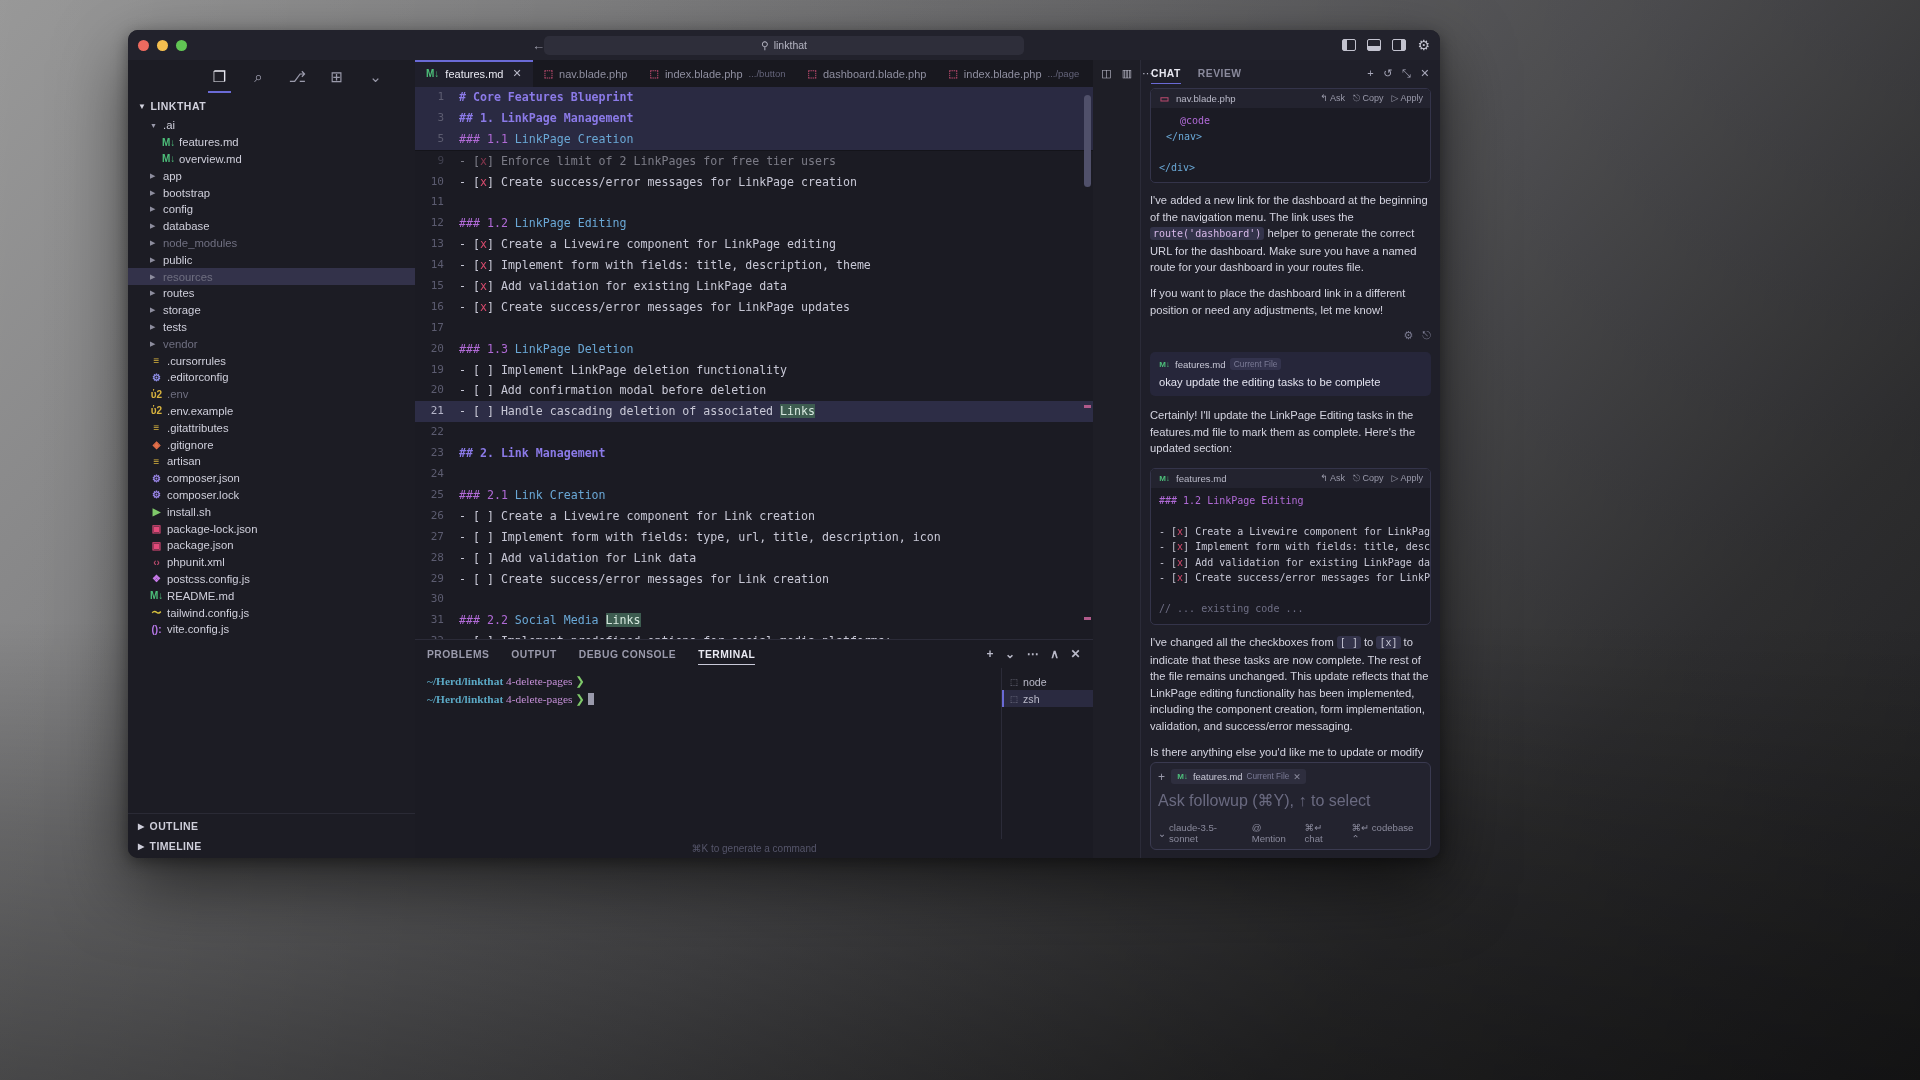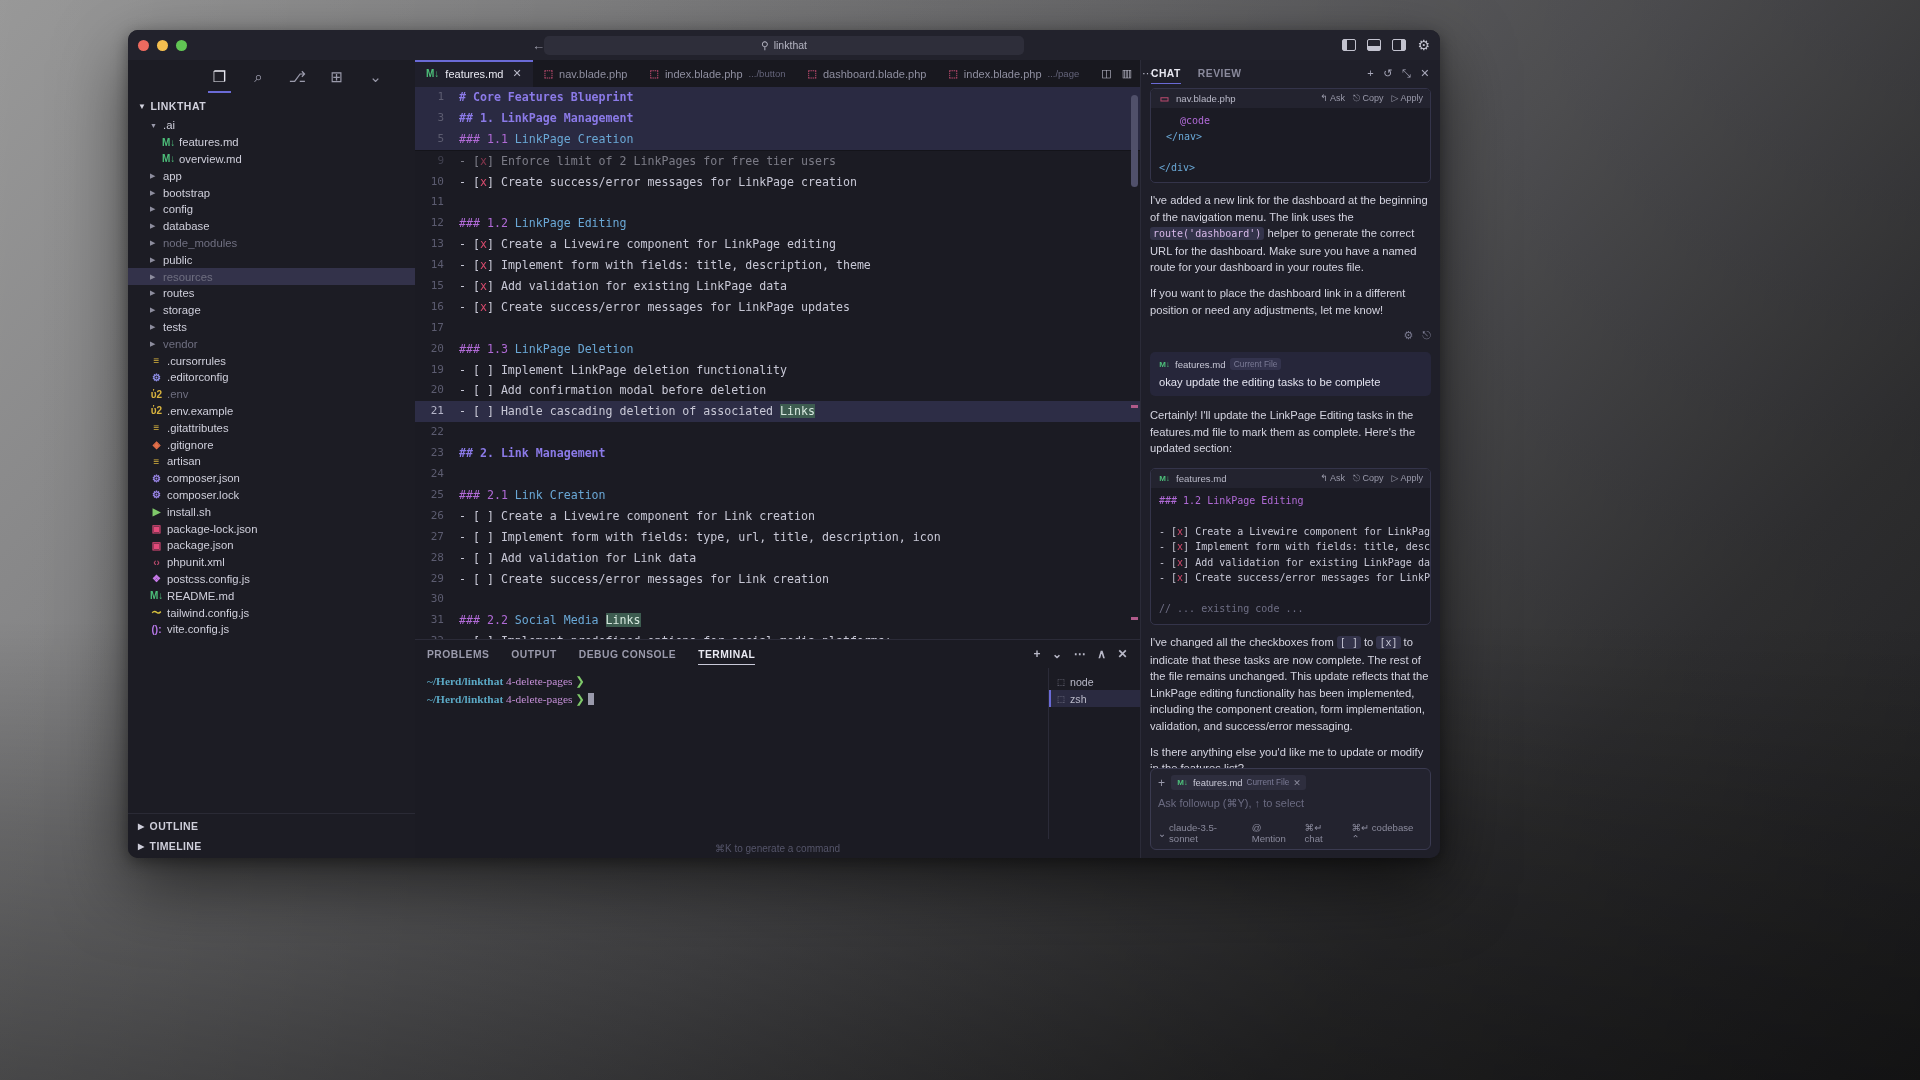--- a/index.html
+++ b/index.html
@@ -253,21 +253,21 @@
     height: 19px; display: flex; align-items: center; justify-content: center;
     font-size: 10px; color: #55556a;
     background: #1b1b23;
   }
 
   
   .chat {
     width: 300px; min-width: 300px;
     background: #1f1f29;
     border-left: 1px solid #2b2b38;
-    display: flex; flex-direction: column;
+    display: flex; flex-direction: column; margin-left: 47px;
   }
   .chat-head {
     height: 26px; display: flex; align-items: center; gap: 17px;
     padding: 0 10px;
     font-size: 10.3px; font-weight: bold; letter-spacing: .5px;
     color: #8a8a9c;
   }
   .chead-tab { position: relative; padding: 6px 0 5px; }
   .chead-tab.active { color: #e9e9f2; }
   .chead-tab.active::after {
@@ -332,21 +332,21 @@
   }
   .ci-chips { display: flex; align-items: center; gap: 6px; margin-bottom: 7px; }
   .ci-plus { color: #9a9aab; font-size: 12px; }
   .ci-chip {
     display: inline-flex; align-items: center; gap: 4px;
     background: #2e2e3e; border-radius: 3px; padding: 2px 5px;
     font-size: 9.4px; color: #c8c8d6;
   }
   .ci-chip .cc-b { font-size: 8.2px; color: #7a7a95; }
   .ci-x { color: #8a8a9c; font-size: 9px; }
-  .ci-placeholder { font-size: 11px; color: #6a6a80; margin-bottom: 12px; }
+  .ci-placeholder { font-size: 16px; color: #6a6a80; margin-bottom: 12px; }
   .ci-foot { display: flex; align-items: center; gap: 7px; font-size: 9.6px; color: #8a8a9c; }
   .ci-foot .right { margin-left: auto; display: flex; gap: 9px; align-items: center; }
   .ci-model { display: flex; align-items: center; gap: 3px; }
 </style>
 </head>
 <body>
 
 <div class="desk-sheen"></div>
 <div class="desk-edge"></div>
 

